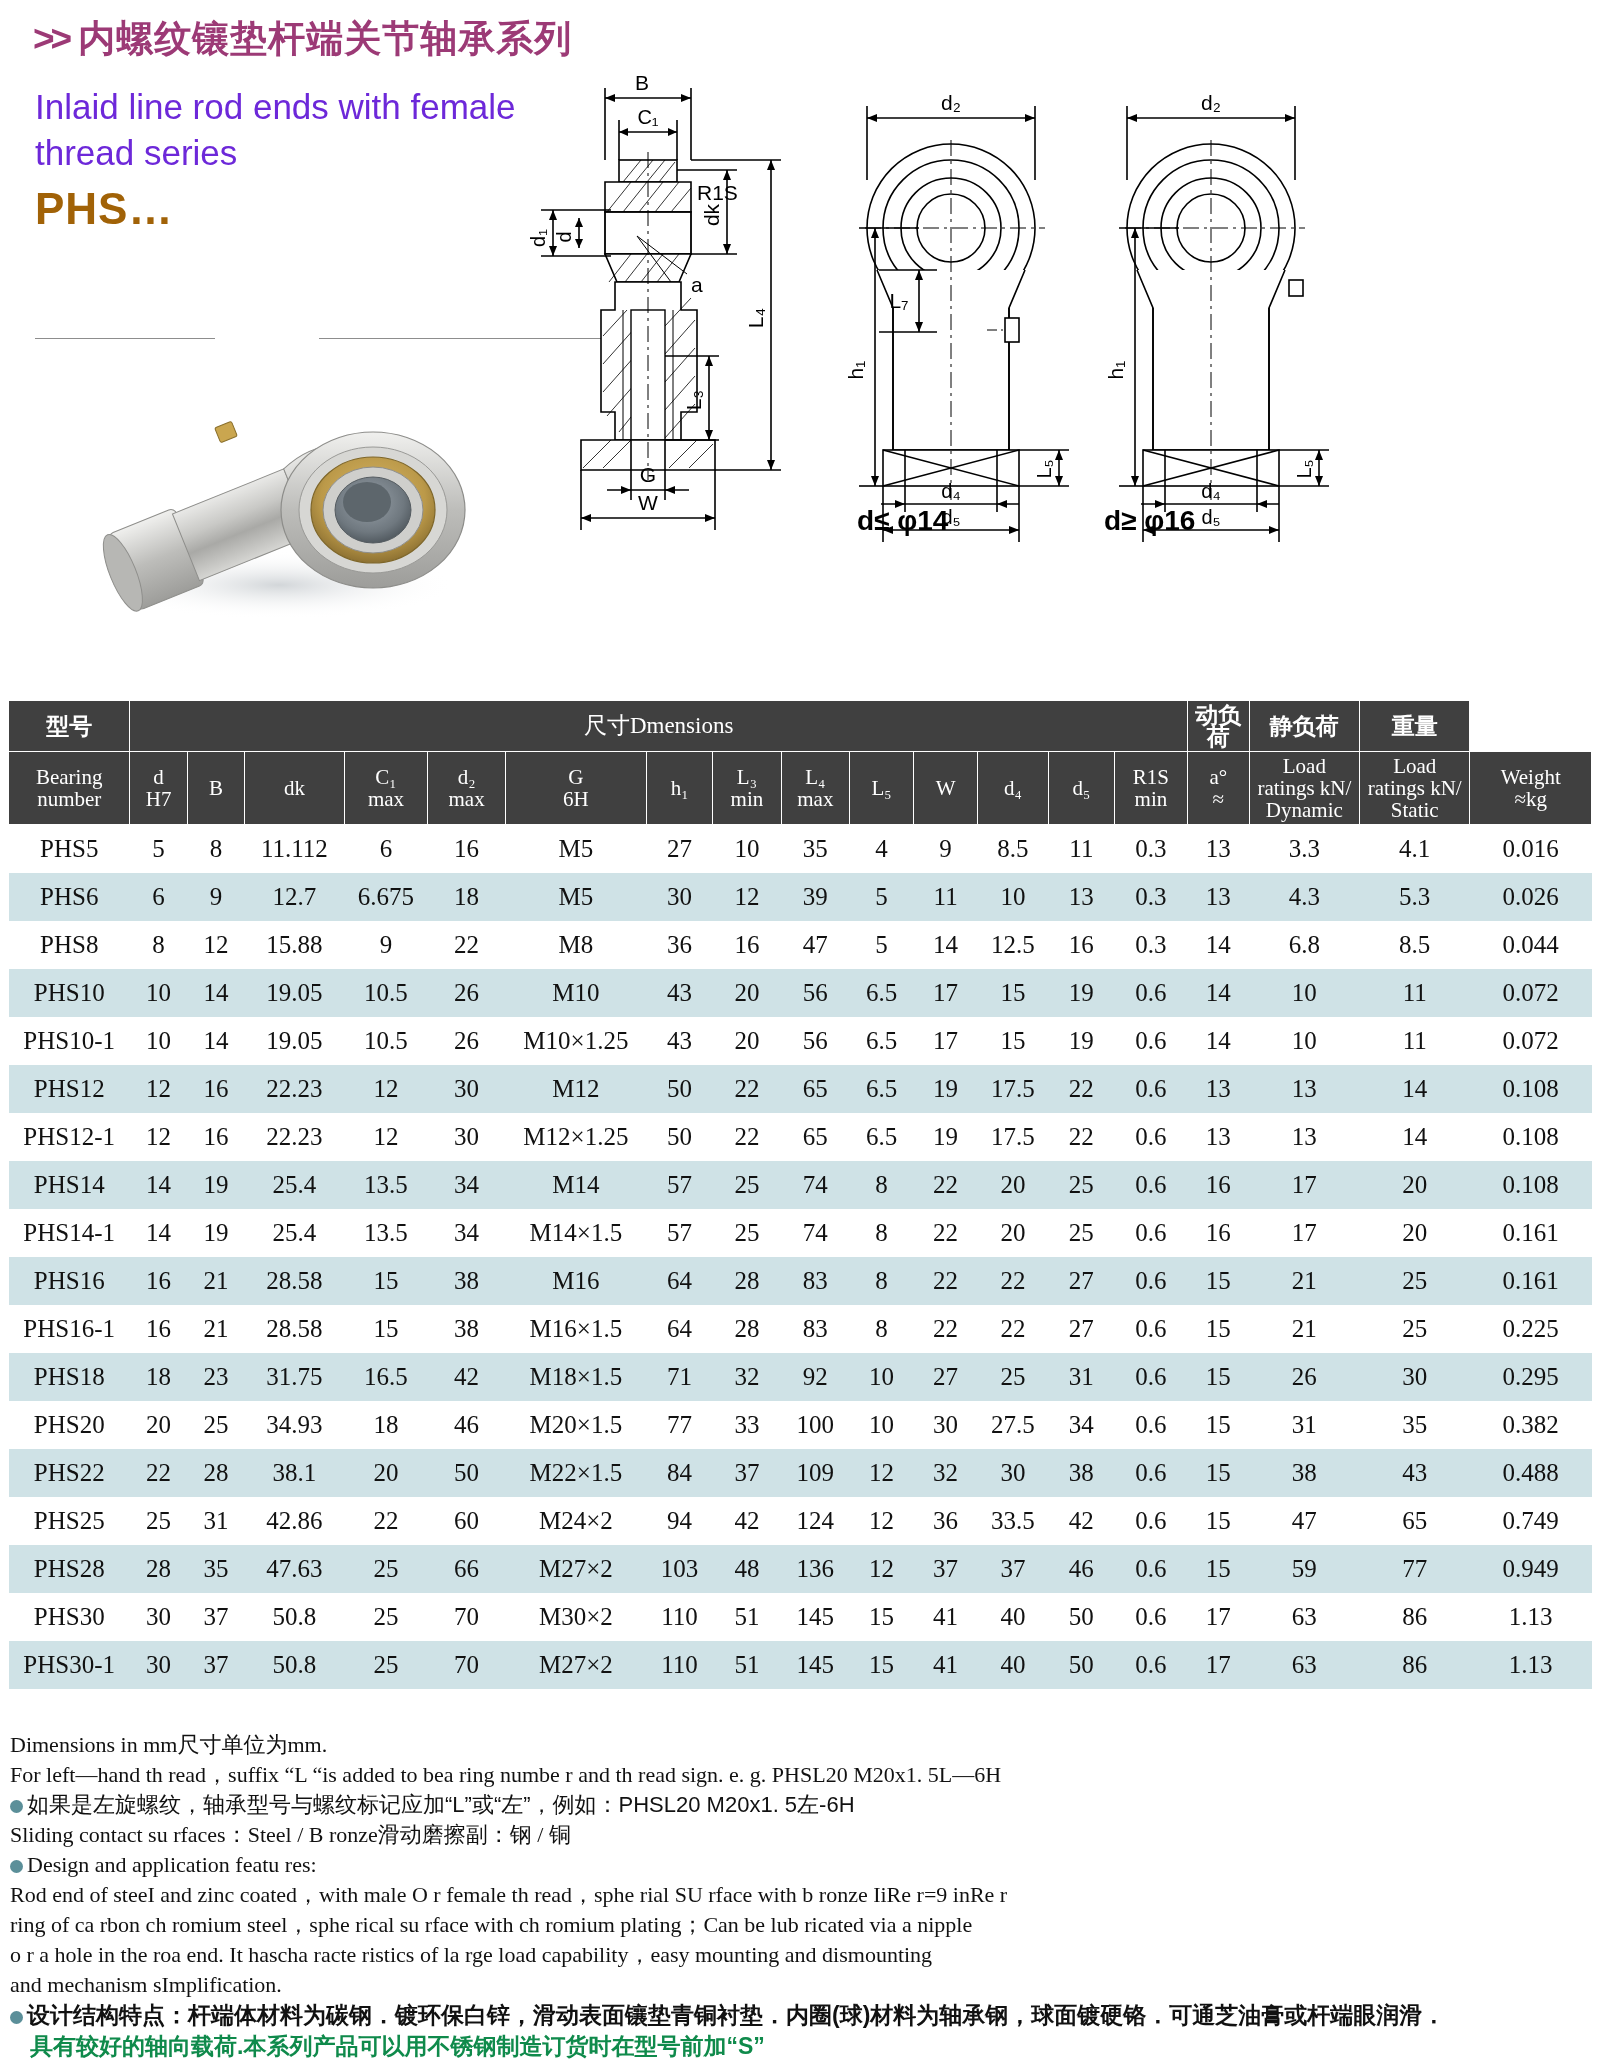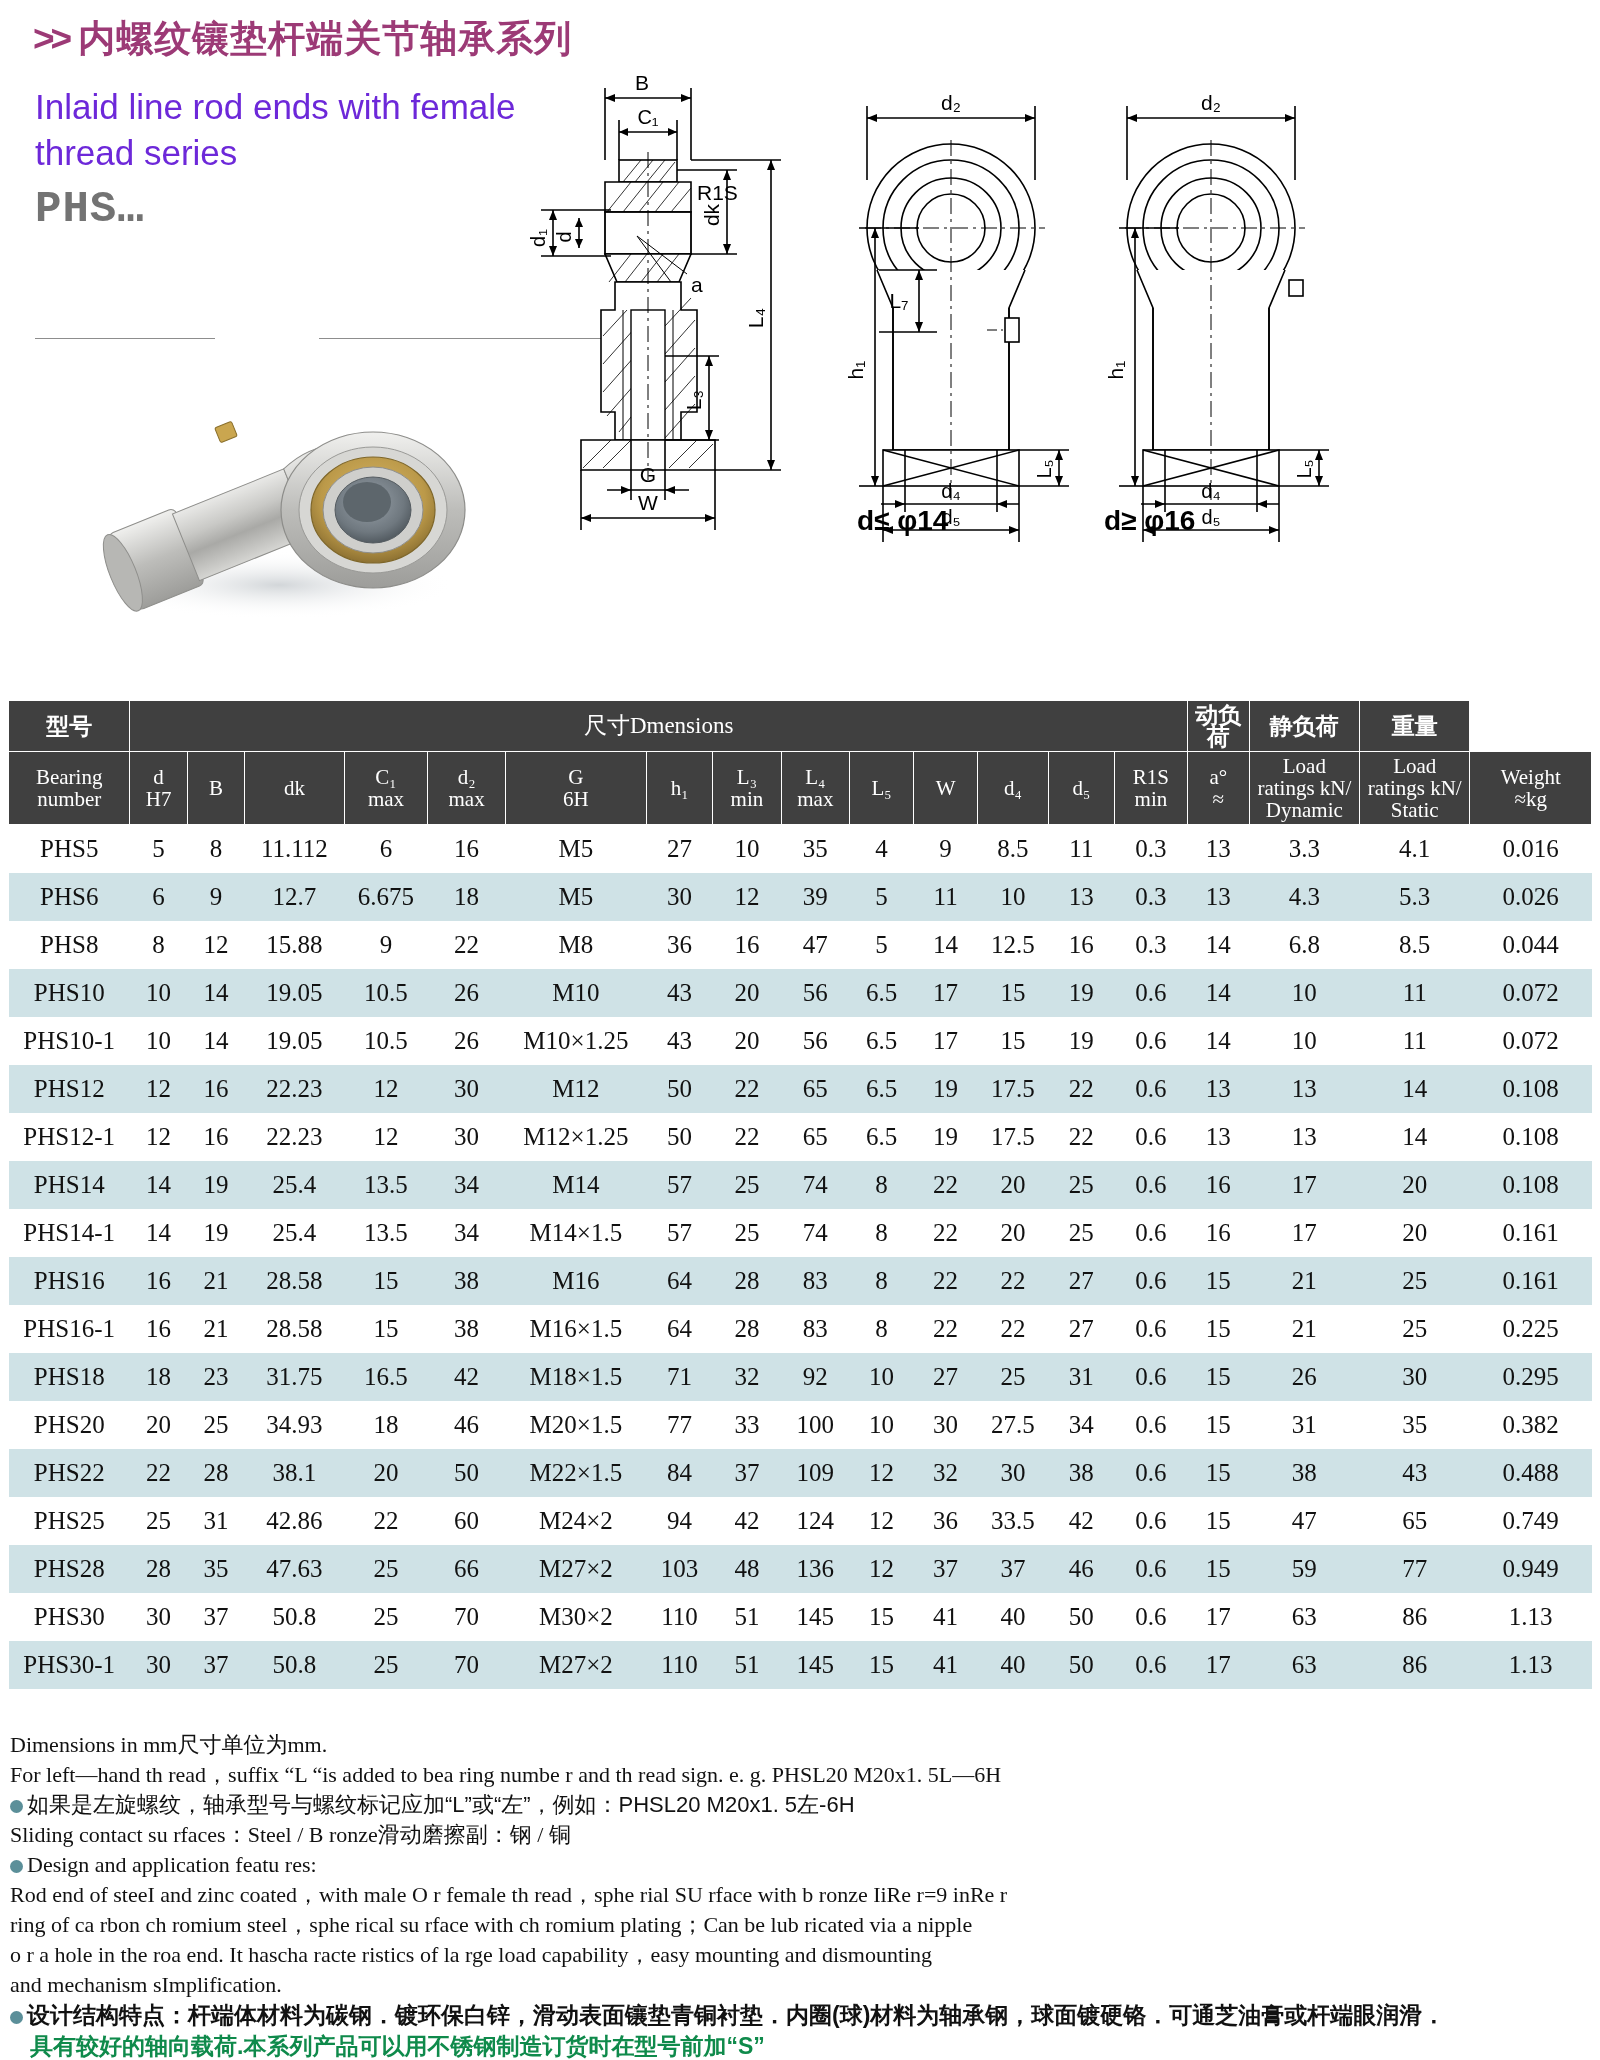--- a/index.html
+++ b/index.html
@@ -20,22 +20,22 @@
     letter-spacing:1px;white-space:nowrap;
   }
   .cn-title .arrows{letter-spacing:-4px;margin-right:10px;}
   .en-title{
     position:absolute;left:16px;top:84px;width:520px;
     font-family:"Liberation Sans",sans-serif;
     font-size:35px;line-height:46px;color:#6d28d9;font-weight:400;
   }
   .series-code{
     position:absolute;left:16px;top:184px;
-    font-family:Liberation Mono, monospace;
-    font-size:44px;font-weight:bold;color:#737373;letter-spacing:1px;text-align:right;
+    font-family:Liberation Sans, sans-serif;
+    font-size:44px;font-weight:bold;color:#a16207;letter-spacing:1px;text-align:right;
   }
   .rule-a{position:absolute;left:16px;top:338px;width:180px;height:1px;background:#8d8d8d;}
   .rule-b{position:absolute;left:300px;top:338px;width:360px;height:1px;background:#8d8d8d;}
 
   
   .photo{position:absolute;left:30px;top:380px;width:470px;height:270px;}
   .photo svg{display:block;}
 
   
   .drawings{position:absolute;left:500px;top:60px;width:1100px;height:630px;}

